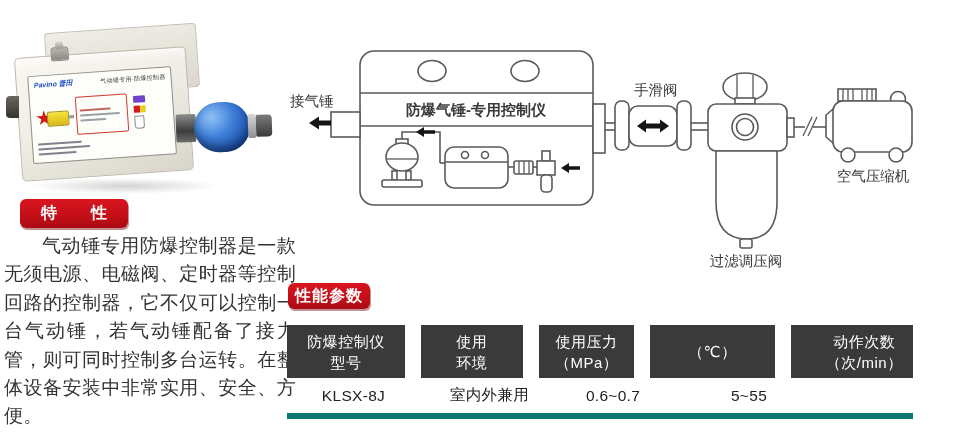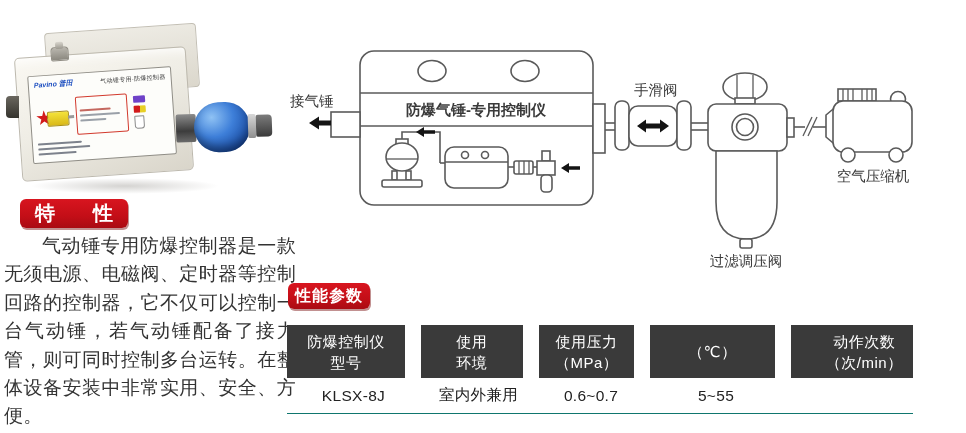--- a/index.html
+++ b/index.html
@@ -60,21 +60,21 @@
     background:radial-gradient(ellipse at 32% 30%,#8fc2f4 0%,#3e7fd9 40%,#1c4fa6 75%,#0e2f6b 100%);
     border-radius:46% 46% 46% 46% / 52% 52% 52% 52%;box-shadow:inset 0 -6px 8px rgba(0,0,0,.35);}
   .coupler .ring{width:8px;height:24px;margin-left:-2px;background:linear-gradient(#d8d8d8,#8f8f8f);border-radius:2px;}
   .coupler .tip{width:16px;height:22px;background:linear-gradient(#7c7c7c,#3a3a3a);border-radius:2px 4px 4px 2px;}
 
   
   .badge{position:absolute;display:flex;align-items:center;justify-content:center;
     color:#fff;font-weight:bold;border-radius:6px;
     background:linear-gradient(#d8151f 0%,#c30e17 60%,#a90b13 100%);
     box-shadow:1px 2px 0 rgba(120,10,10,.45);white-space:pre;}
-  .badge-feature{left:20px;top:199px;width:108px;height:29px;font-size:20px;letter-spacing:9px;padding-left:9px;box-sizing:border-box;text-align:center;}
+  .badge-feature{left:20px;top:199px;width:108px;height:29px;font-size:16px;letter-spacing:9px;padding-left:9px;box-sizing:border-box;text-align:center;}
   .badge-params{left:288px;top:283px;width:82px;height:26px;font-size:16px;letter-spacing:1px;}
 
   
   .feature-text{position:absolute;left:4px;top:232px;width:292px;margin:0;
     font-size:19px;line-height:28.4px;color:#333;text-indent:2em;text-align:justify;letter-spacing:.2px;}
 
   
   .diagram{position:absolute;left:285px;top:20px;width:681px;height:262px;}
   .diagram text{font-family:inherit;fill:#3a3a3a;}
   .d-label{font-size:14.5px;}
@@ -82,21 +82,21 @@
   .shape{stroke:#5a5a5a;stroke-width:1.6;fill:#fff;}
   .thin{stroke:#5a5a5a;stroke-width:1.3;fill:none;}
   .wire{stroke:#5a5a5a;stroke-width:1.6;fill:none;}
   .arrow{fill:#141414;stroke:none;}
 
   
   .ptable{position:absolute;left:287px;top:325px;width:626px;}
   .thead{display:flex;gap:16px;}
   .th{background:#3a3a3a;color:#fff;height:53px;display:flex;flex-direction:column;
     align-items:center;justify-content:center;font-size:15px;line-height:21px;letter-spacing:.5px;}
-  .trow{display:flex;gap:1px;border-bottom:1px solid #0f766e;text-align:right;}
+  .trow{display:flex;gap:12px;border-bottom:6px solid #0f766e;text-align:right;}
   .td{height:35px;display:flex;align-items:center;justify-content:center;font-size:15.5px;color:#222;letter-spacing:.3px;}
   .c0{width:133px;} .c1{width:115px;} .c2{width:108px;} .c3{width:140px;} .c4{width:110px;padding-left:25px;}
 </style>
 </head>
 <body>
 
 <div id="screen">
 
   <div class="photo">
     <div class="pshadow"></div>

